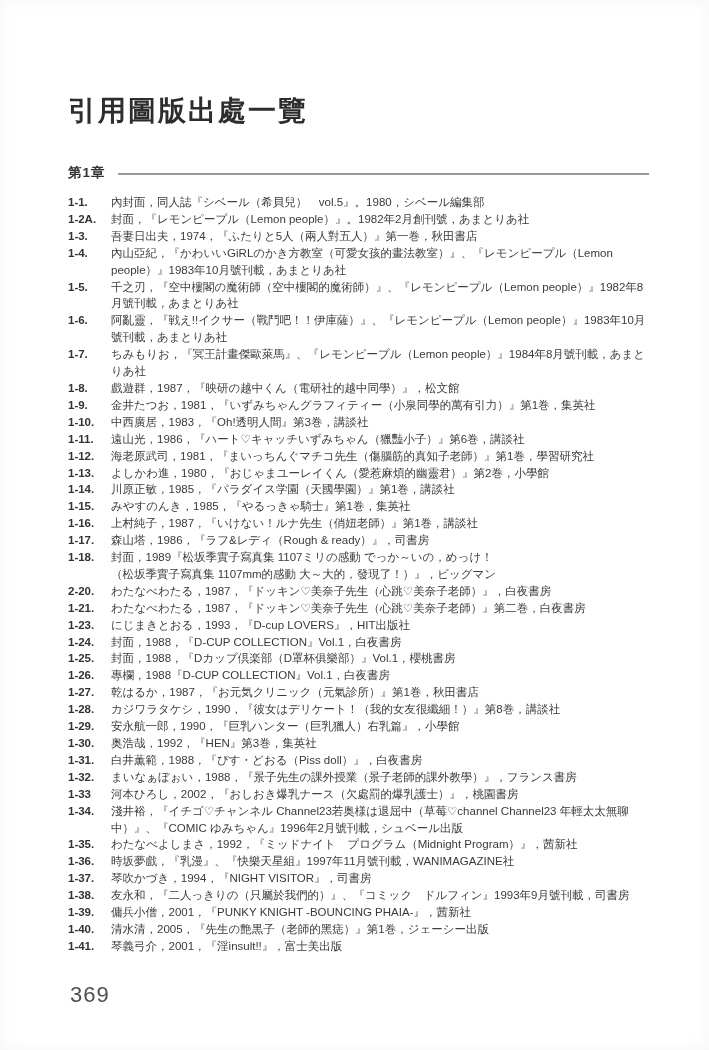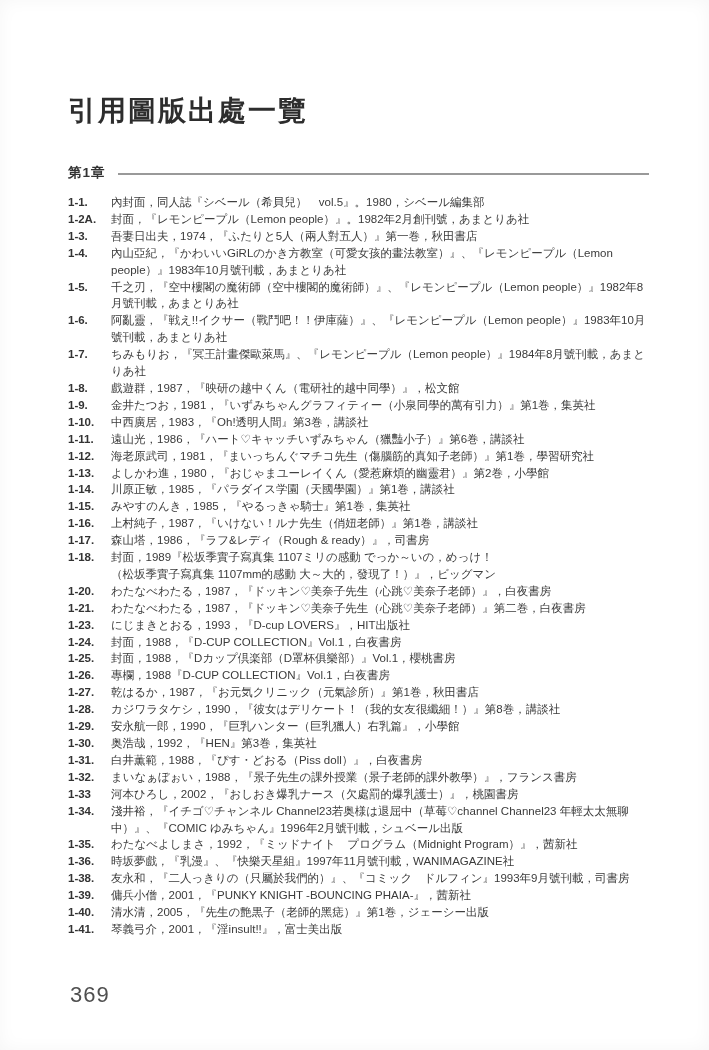--- a/index.html
+++ b/index.html
@@ -155,21 +155,21 @@
       <div class="entry">
         <span class="entry-id">1-17.</span>
         <span class="entry-text">森山塔，1986，『ラフ&amp;レディ（Rough &amp; ready）』，司書房</span>
       </div>
       <div class="entry">
         <span class="entry-id">1-18.</span>
         <span class="entry-text">封面，1989『松坂季實子寫真集 1107ミリの感動 でっか～いの，めっけ！
 （松坂季實子寫真集 1107mm的感動 大～大的，發現了！）』，ビッグマン</span>
       </div>
       <div class="entry">
-        <span class="entry-id">1-20.</span>
+        <span class="entry-id">2-20.</span>
         <span class="entry-text">わたなべわたる，1987，『ドッキン♡美奈子先生（心跳♡美奈子老師）』，白夜書房</span>
       </div>
       <div class="entry">
         <span class="entry-id">1-21.</span>
         <span class="entry-text">わたなべわたる，1987，『ドッキン♡美奈子先生（心跳♡美奈子老師）』第二巻，白夜書房</span>
       </div>
       <div class="entry">
         <span class="entry-id">1-23.</span>
         <span class="entry-text">にじまきとおる，1993，『D-cup LOVERS』，HIT出版社</span>
       </div>
@@ -219,20 +219,24 @@
       </div>
       <div class="entry">
         <span class="entry-id">1-35.</span>
         <span class="entry-text">わたなべよしまさ，1992，『ミッドナイト　プログラム（Midnight Program）』，茜新社</span>
       </div>
       <div class="entry">
         <span class="entry-id">1-36.</span>
         <span class="entry-text">時坂夢戲，『乳漫』、『快樂天星組』1997年11月號刊載，WANIMAGAZINE社</span>
       </div>
       <div class="entry">
+        <span class="entry-id">1-37.</span>
+        <span class="entry-text">琴吹かづき，1994，『NIGHT VISITOR』，司書房</span>
+      </div>
+      <div class="entry">
         <span class="entry-id">1-38.</span>
         <span class="entry-text">友永和，『二人っきりの（只屬於我們的）』、『コミック　ドルフィン』1993年9月號刊載，司書房</span>
       </div>
       <div class="entry">
         <span class="entry-id">1-39.</span>
         <span class="entry-text">傭兵小僧，2001，『PUNKY KNIGHT -BOUNCING PHAIA-』，茜新社</span>
       </div>
       <div class="entry">
         <span class="entry-id">1-40.</span>
         <span class="entry-text">清水清，2005，『先生の艶黒子（老師的黑痣）』第1巻，ジェーシー出版</span>

